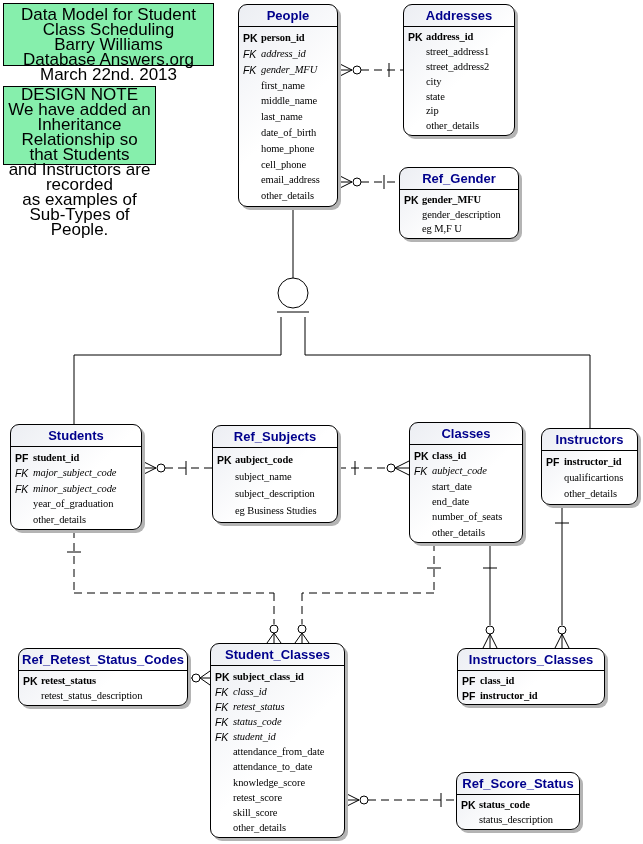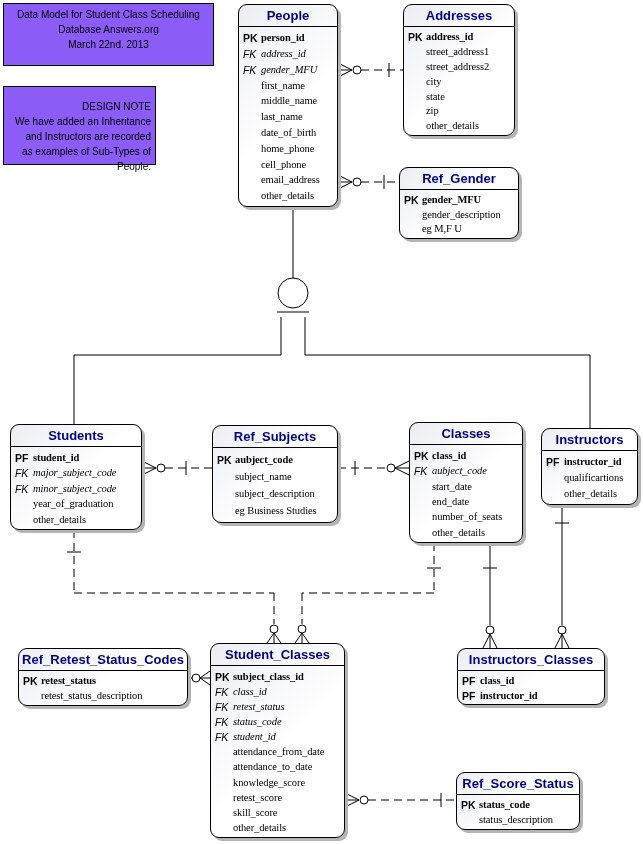--- a/index.html
+++ b/index.html
@@ -18,24 +18,24 @@
           padding-top:3px;height:22px;box-sizing:border-box;border-bottom:1px solid #000;
           white-space:nowrap;}
   .erows{display:flex;flex-direction:column;justify-content:space-evenly;
          height:calc(100% - 22px);padding:1px 0 2px 0;}
   .erow{display:flex;font-size:10.5px;line-height:1;letter-spacing:-0.1px;}
   .ekey{width:18px;flex:none;padding-left:4px;}
   .ename{flex:1;white-space:nowrap;font-family:Liberation Serif, serif;}
   .s-pk .ekey,.s-pk .ename,.s-pf .ekey,.s-pf .ename{font-weight:bold;}
   .s-fk .ekey,.s-fk .ename{font-style:italic;}
   
-  .note{position:absolute;box-sizing:border-box;background:#8b5cf6;border:1px solid #000;
-        font-size:10px;line-height:15px;}
+  .note{position:absolute;box-sizing:border-box;background:#86efac;border:1px solid #000;
+        font-size:17px;line-height:15px;}
   #title-box{left:3px;top:3px;width:211px;height:63px;text-align:center;padding-top:3px;}
-  #design-note{left:3px;top:86px;width:153px;height:79px;padding:12px 4px;text-align:right;}
+  #design-note{left:3px;top:86px;width:153px;height:79px;padding:0 4px;text-align:center;}
 </style>
 </head>
 <body>
 
 <svg id="connectors" width="643" height="844" viewBox="0 0 643 844" xmlns="http://www.w3.org/2000/svg">
   <g class="rel">
     <path d="M352,70 L338,63 M352,70 L338,70 M352,70 L338,77"></path>
     <circle cx="357" cy="70" r="4"></circle>
     <path class="dash" d="M361,70 H403"></path>
     <path d="M389,63 V77"></path>
@@ -97,27 +97,29 @@
   <g class="rel">
     <path d="M359,800 L345,793 M359,800 L345,800 M359,800 L345,807"></path>
     <circle cx="364" cy="800" r="4"></circle>
     <path class="dash" d="M368,800 H456"></path>
     <path d="M441,793 V807"></path>
   </g>
 </svg>
 
 <div id="title-box" class="note">
   <div>Data Model for Student Class Scheduling</div>
+  <div>Barry Williams</div>
   <div>Database Answers.org</div>
   <div>March 22nd. 2013</div>
 </div>
 
 <div id="design-note" class="note">
   <div>DESIGN NOTE</div>
   <div>We have added an Inheritance</div>
+  <div>Relationship so that Students</div>
   <div>and Instructors are recorded</div>
   <div>as examples of Sub-Types of</div>
   <div>People.</div>
 </div>
 
 <div id="entities">
     <div class="entity" style="left: 238px; top: 4px; width: 100px; height: 203px;">
       <div class="etitle">People</div>
       <div class="erows">
         <div class="erow s-pk">

